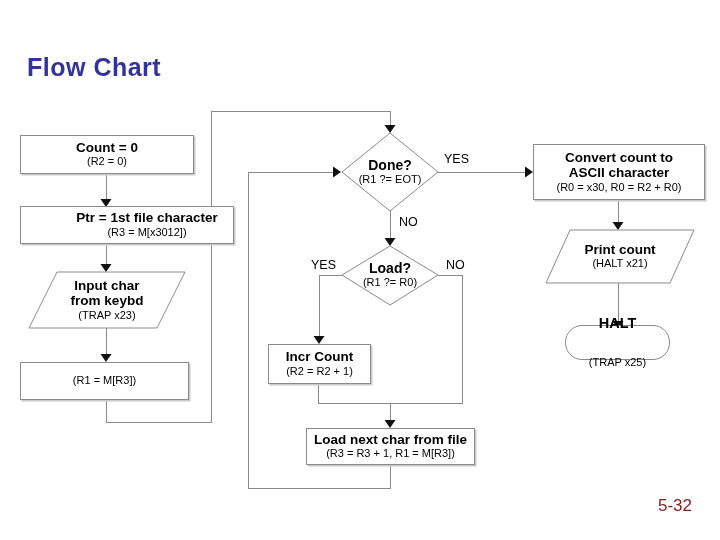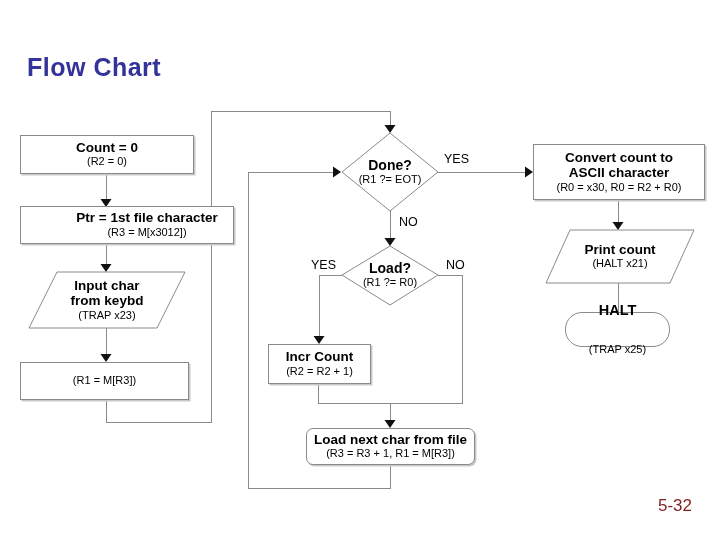--- a/index.html
+++ b/index.html
@@ -71,21 +71,21 @@
 
   <div class="node boxed" style="left:20px;top:362px;width:167px;height:36px;">
     <div class="sub">(R1 = M[R3])</div>
   </div>
 
   <div class="node boxed" style="left:268px;top:344px;width:101px;height:38px;">
     <div class="label">Incr Count</div>
     <div class="sub">(R2 = R2 + 1)</div>
   </div>
 
-  <div class="node boxed" style="left:306px;top:428px;width:167px;height:35px;border-radius:7px;">
+  <div class="node boxed" style="left:306px;top:428px;width:167px;height:35px;">
     <div class="label">Load next char from file</div>
     <div class="sub">(R3 = R3 + 1, R1 = M[R3])</div>
   </div>
 
   <div class="node boxed" style="left:533px;top:144px;width:170px;height:54px;">
     <div class="label">Convert count to</div>
     <div class="label">ASCII character</div>
     <div class="sub">(R0 = x30, R0 = R2 + R0)</div>
   </div>
 
@@ -103,21 +103,21 @@
   <div class="node shape-text" style="left:342px;top:249px;width:96px;height:52px;">
     <div class="label" style="font-size:14px;">Load?</div>
     <div class="sub">(R1 ?= R0)</div>
   </div>
 
   <div class="node shape-text" style="left:546px;top:230px;width:148px;height:53px;text-align:center;">
     <div class="label">Print count</div>
     <div class="sub">(HALT x21)</div>
   </div>
 
-  <div class="node terminator" style="left:565px;top:312px;width:103px;height:33px;gap:24px;">
+  <div class="node terminator" style="left:565px;top:325px;width:103px;height:33px;gap:24px;">
     <div class="label" style="font-size:14.5px;">HALT</div>
     <div class="sub">(TRAP x25)</div>
   </div>
 
   <div class="edge-label" style="left:444px;top:152px;">YES</div>
   <div class="edge-label" style="left:399px;top:215px;">NO</div>
   <div class="edge-label" style="left:311px;top:258px;">YES</div>
   <div class="edge-label" style="left:446px;top:258px;">NO</div>
 
   <div class="page-number">5-32</div>

